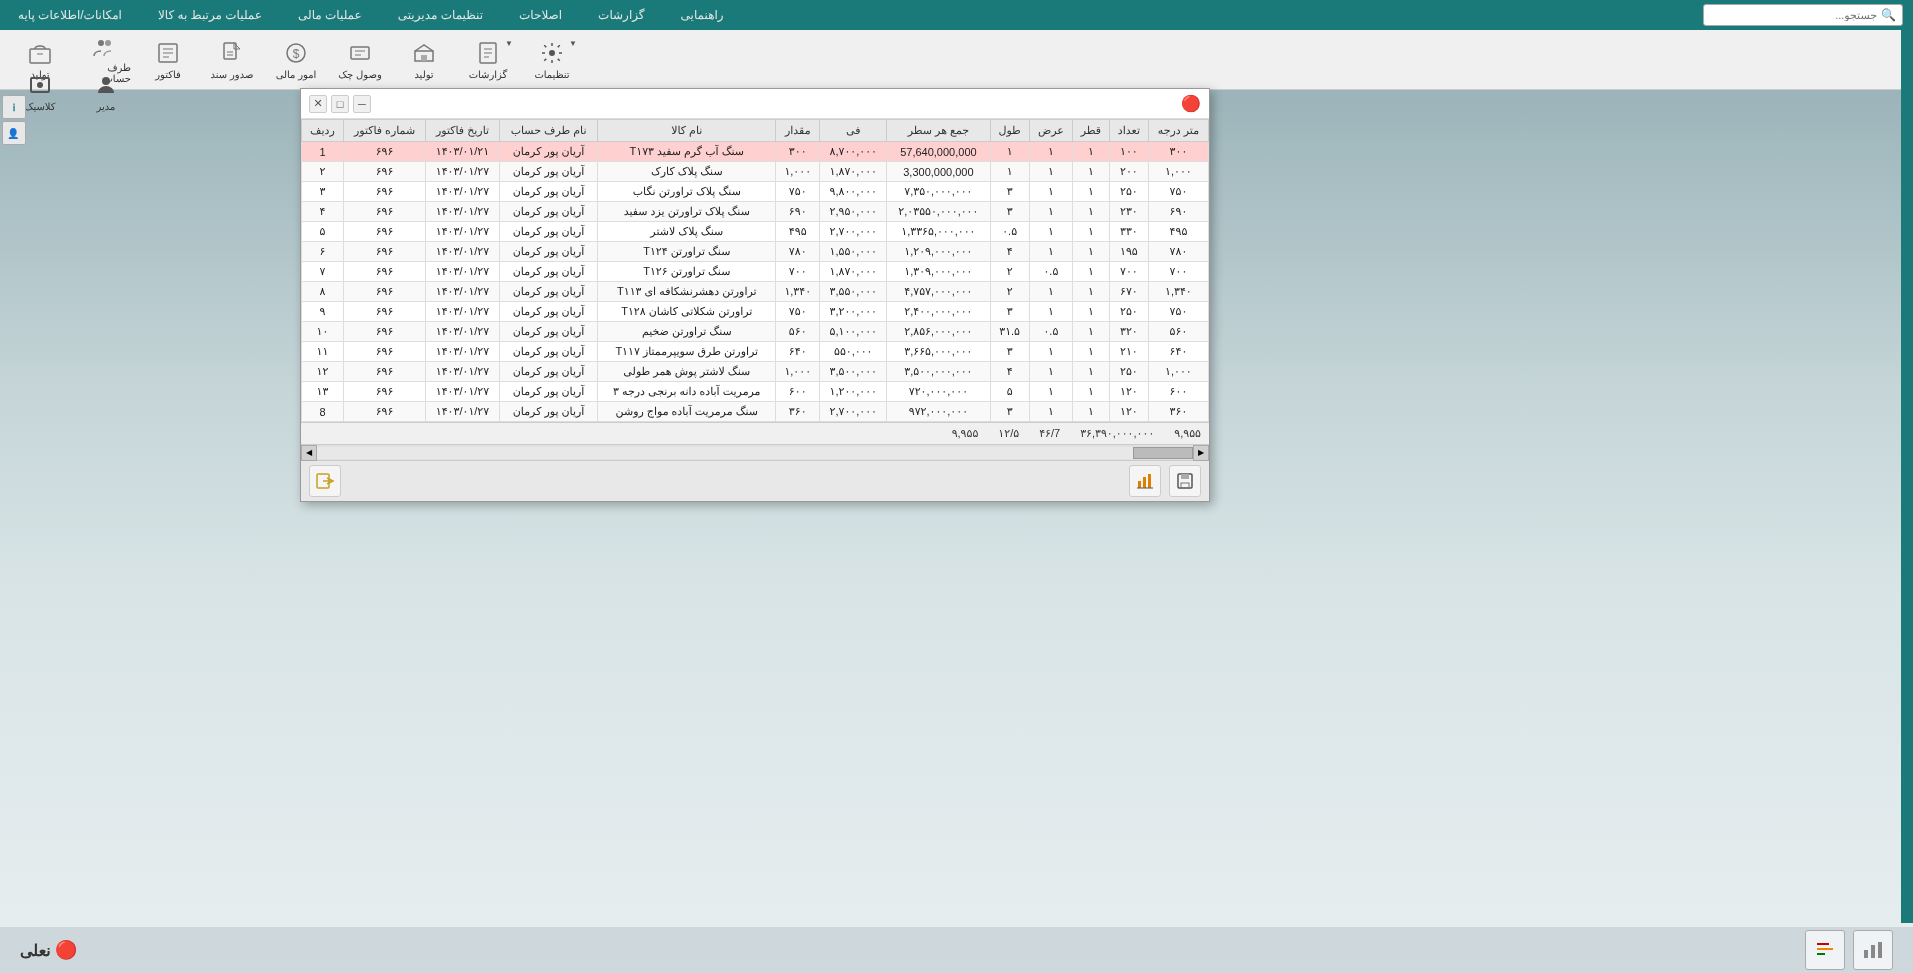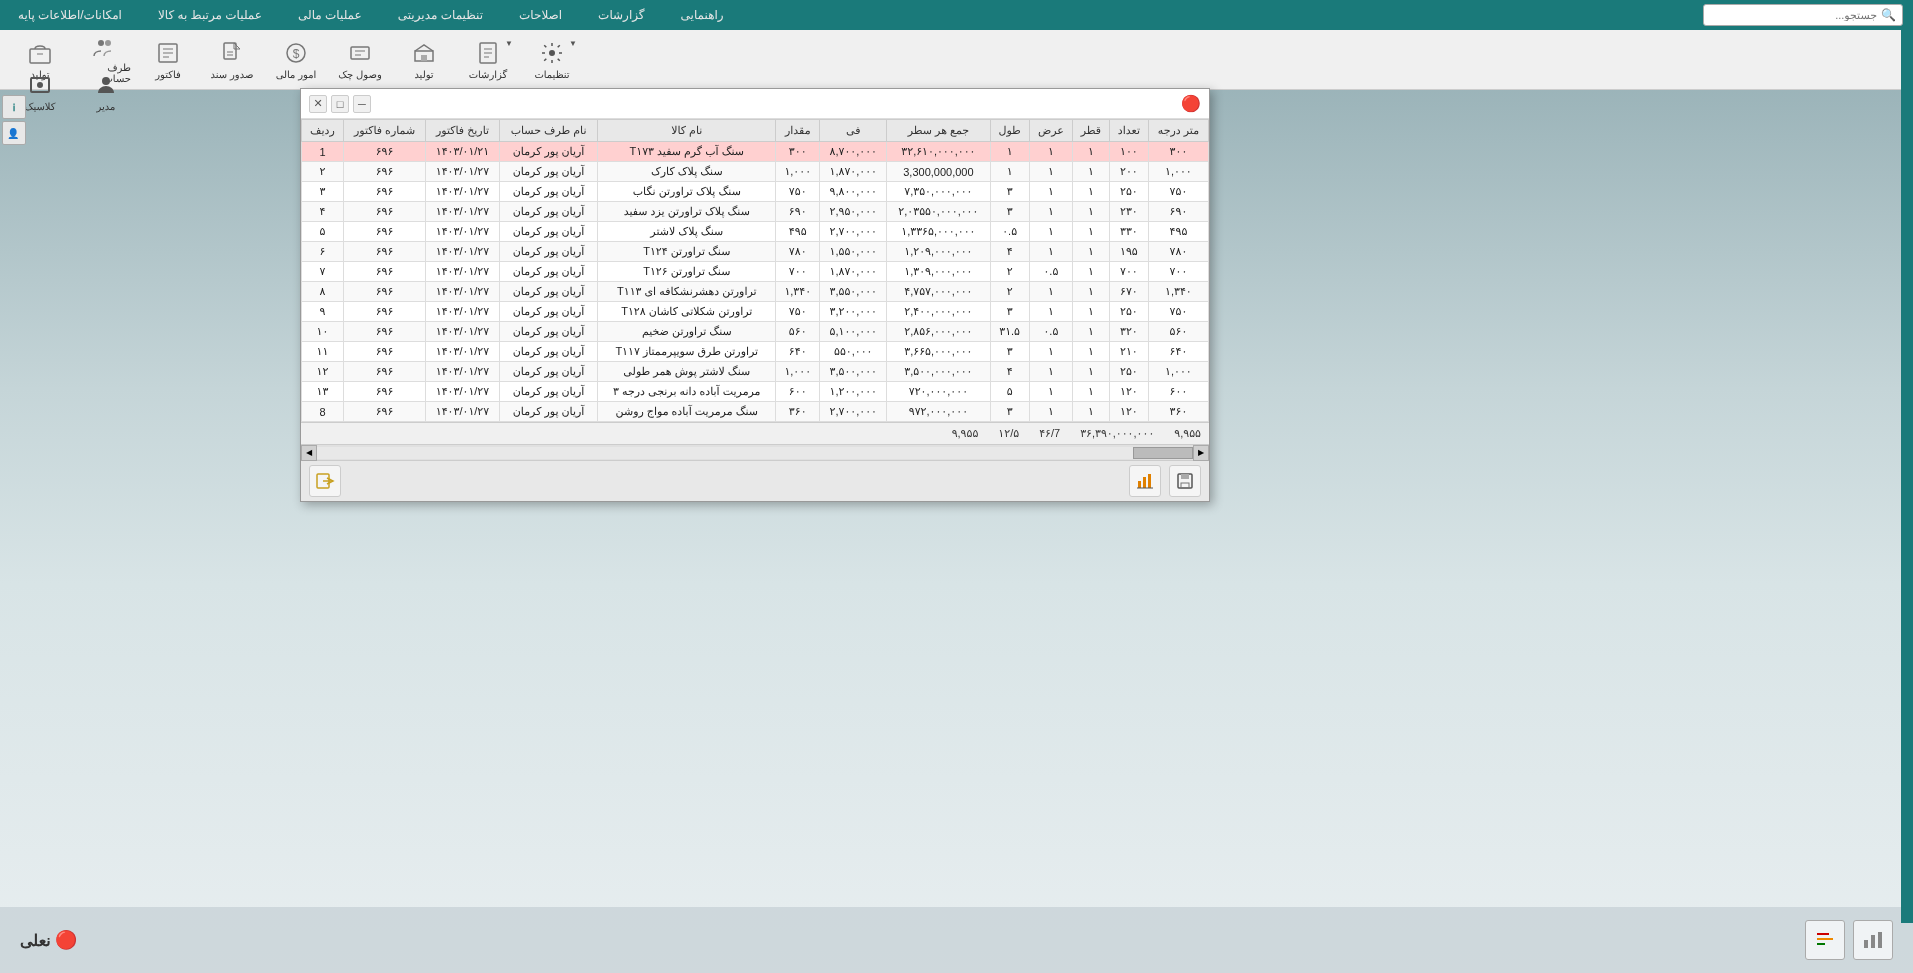--- a/index.html
+++ b/index.html
@@ -288,21 +288,21 @@
       justify-content: center;
       cursor: pointer;
       font-size: 14px;
     }
 
     
     .taskbar {
       position: absolute;
       bottom: 0;
       left: 0; right: 0;
-      height: 66px;
+      height: 46px;
       background: rgba(200, 210, 215, 0.8);
       display: flex;
       align-items: center;
       justify-content: space-between;
       padding: 0 20px;
       z-index: 50;
     }
     .taskbar-logo {
       color: #e63329;
       font-size: 18px;
@@ -513,21 +513,21 @@
         </tr>
       </thead>
       <tbody id="table-body">
 
       <tr class="highlighted">
             <td>۳۰۰</td>
             <td>۱۰۰</td>
             <td>۱</td>
             <td>۱</td>
             <td>۱</td>
-            <td>۳۲,۶۱۰,۰۰۰,۰۰۰</td>
+            <td>57,640,000,000</td>
             <td>۸,۷۰۰,۰۰۰</td>
             <td>۳۰۰</td>
             <td>سنگ آب گرم سفید T۱۷۳</td>
             <td>آریان پور کرمان</td>
             <td>۱۴۰۳/۰۱/۲۱</td>
             <td>۶۹۶</td>
             <td>1</td>
           </tr>
           <tr>
             <td>۱,۰۰۰</td>

